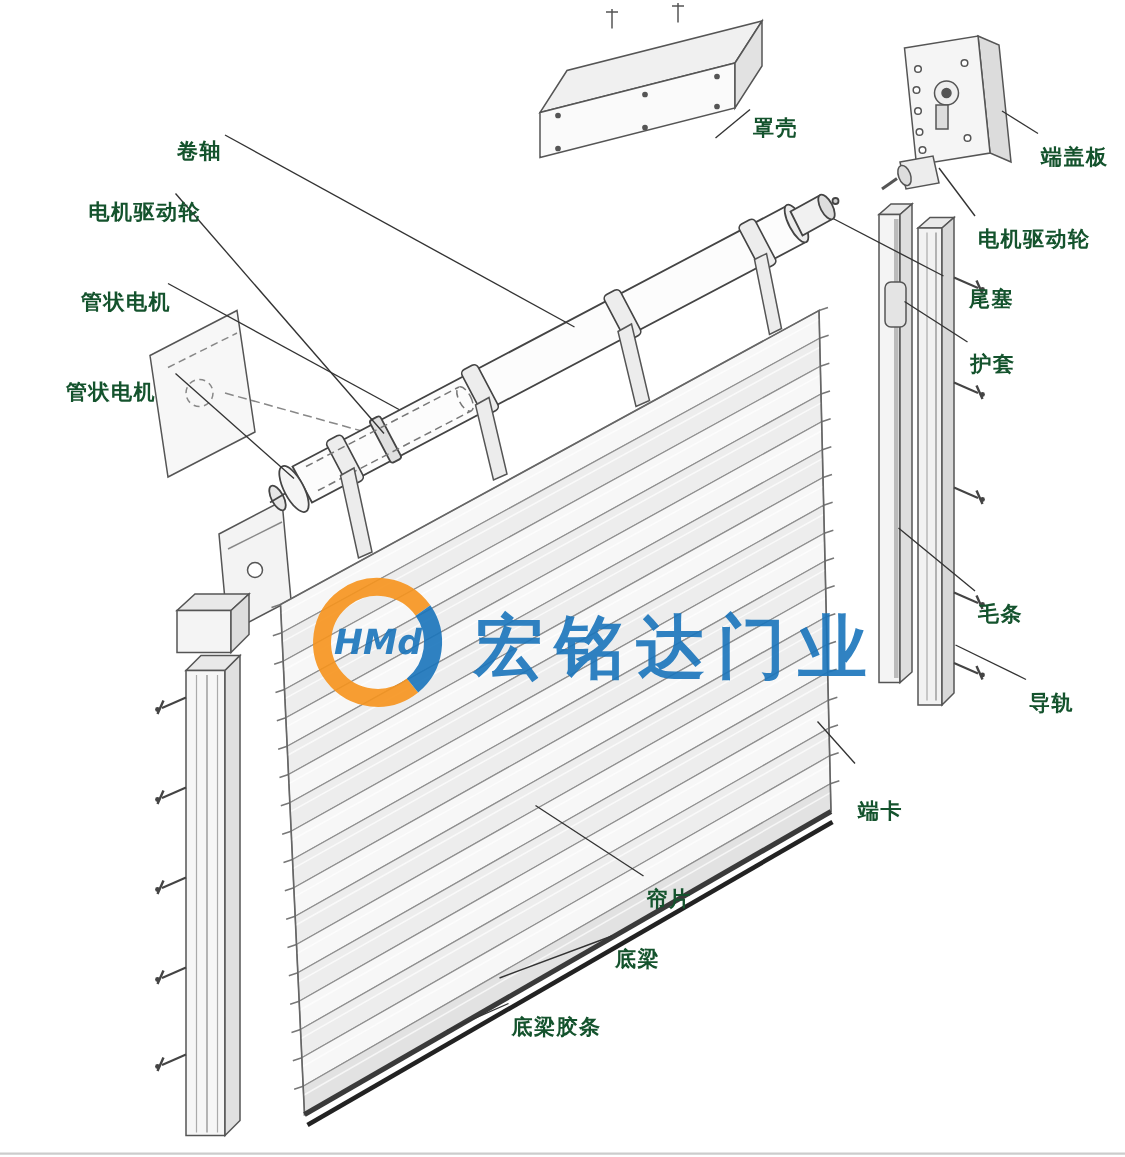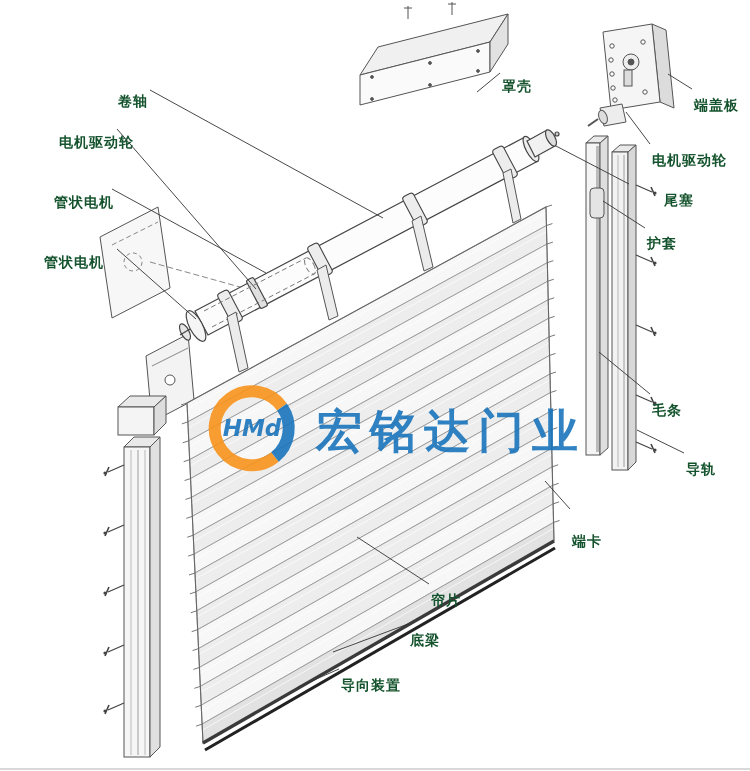--- a/index.html
+++ b/index.html
@@ -288,21 +288,21 @@
   <line x1="0" y1="769" x2="750" y2="769" stroke="#cccccc" stroke-width="1.5"></line>
 </svg>
 
   <div class="lbl" style="left:118px;top:78px">卷轴</div>
   <div class="lbl" style="left:59px;top:119px">电机驱动轮</div>
   <div class="lbl" style="left:54px;top:179px">管状电机</div>
   <div class="lbl" style="left:44px;top:239px">管状电机</div>
   <div class="lbl" style="left:502px;top:63px">罩壳</div>
   <div class="lbl" style="left:694px;top:82px">端盖板</div>
   <div class="lbl" style="left:652px;top:137px">电机驱动轮</div>
-  <div class="lbl" style="left:664px;top:177px">尾塞</div>
+  <div class="lbl" style="left:646px;top:177px">尾塞</div>
   <div class="lbl" style="left:647px;top:220px">护套</div>
   <div class="lbl" style="left:652px;top:387px">毛条</div>
   <div class="lbl" style="left:686px;top:446px">导轨</div>
   <div class="lbl" style="left:572px;top:518px">端卡</div>
   <div class="lbl" style="left:431px;top:577px">帘片</div>
   <div class="lbl" style="left:410px;top:617px">底梁</div>
-  <div class="lbl" style="left:341px;top:662px">导向装置</div>
+  <div class="lbl" style="left:341px;top:662px">底梁胶条</div>
 </div>
 
 </body></html>

